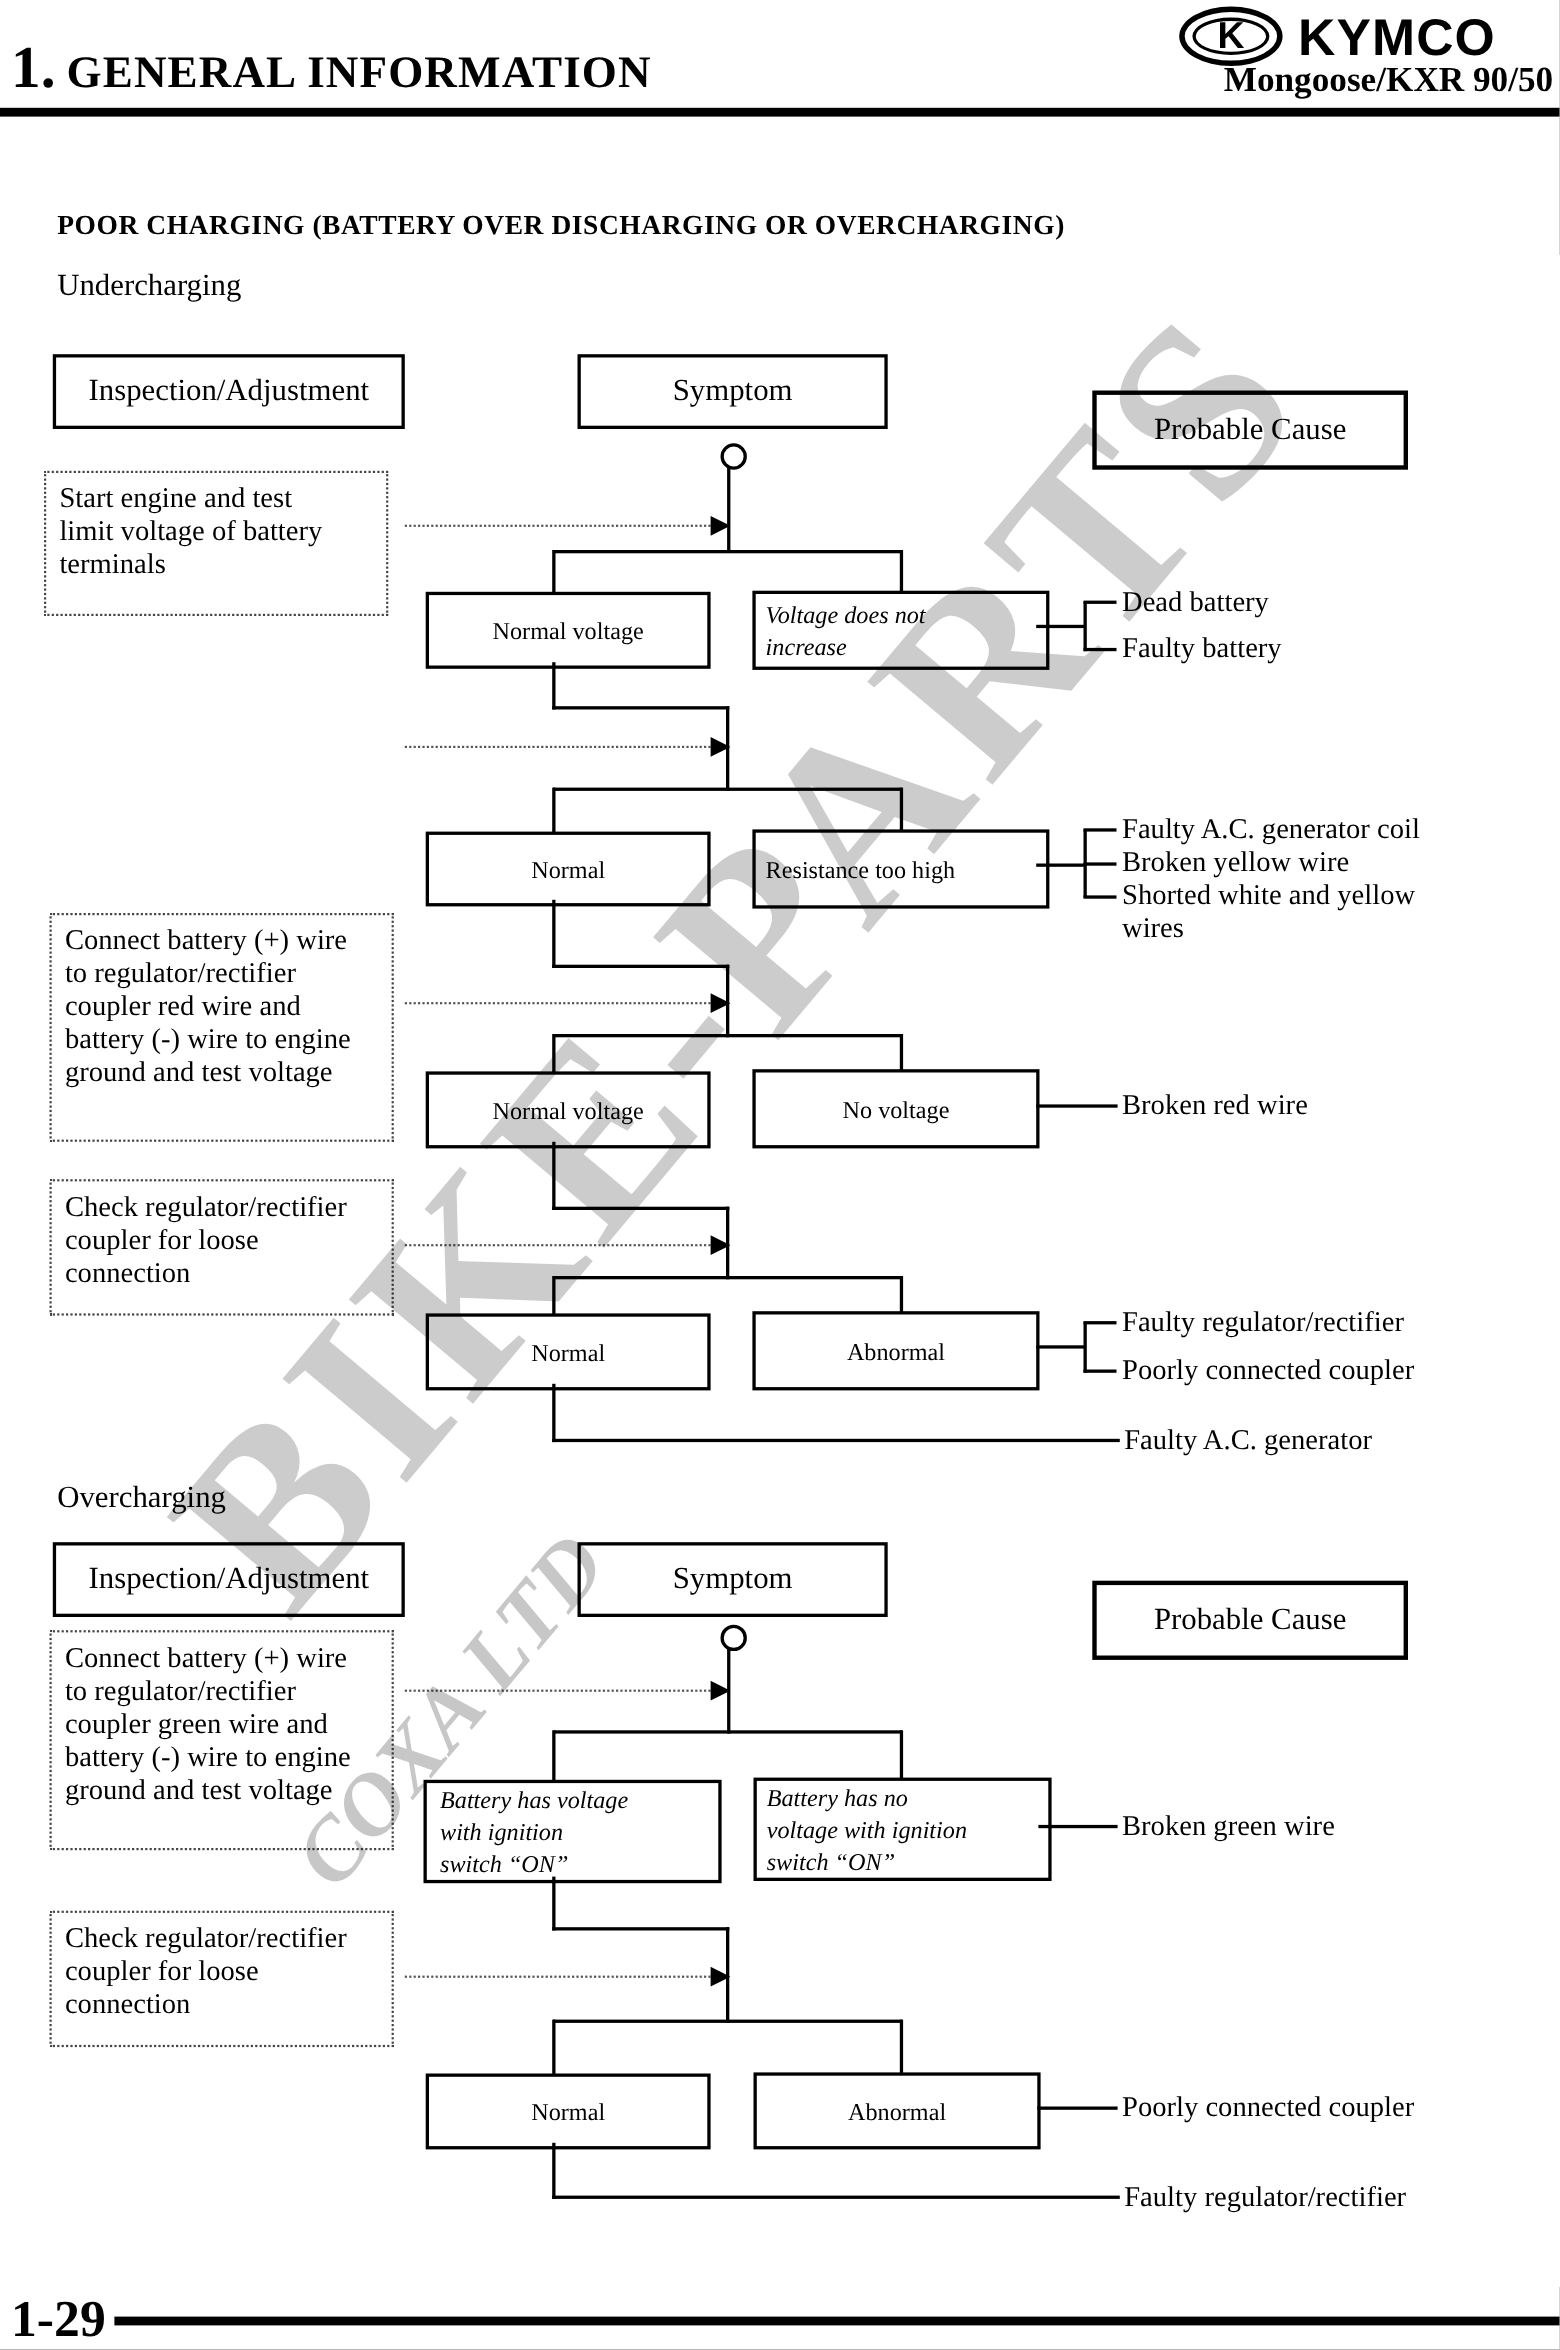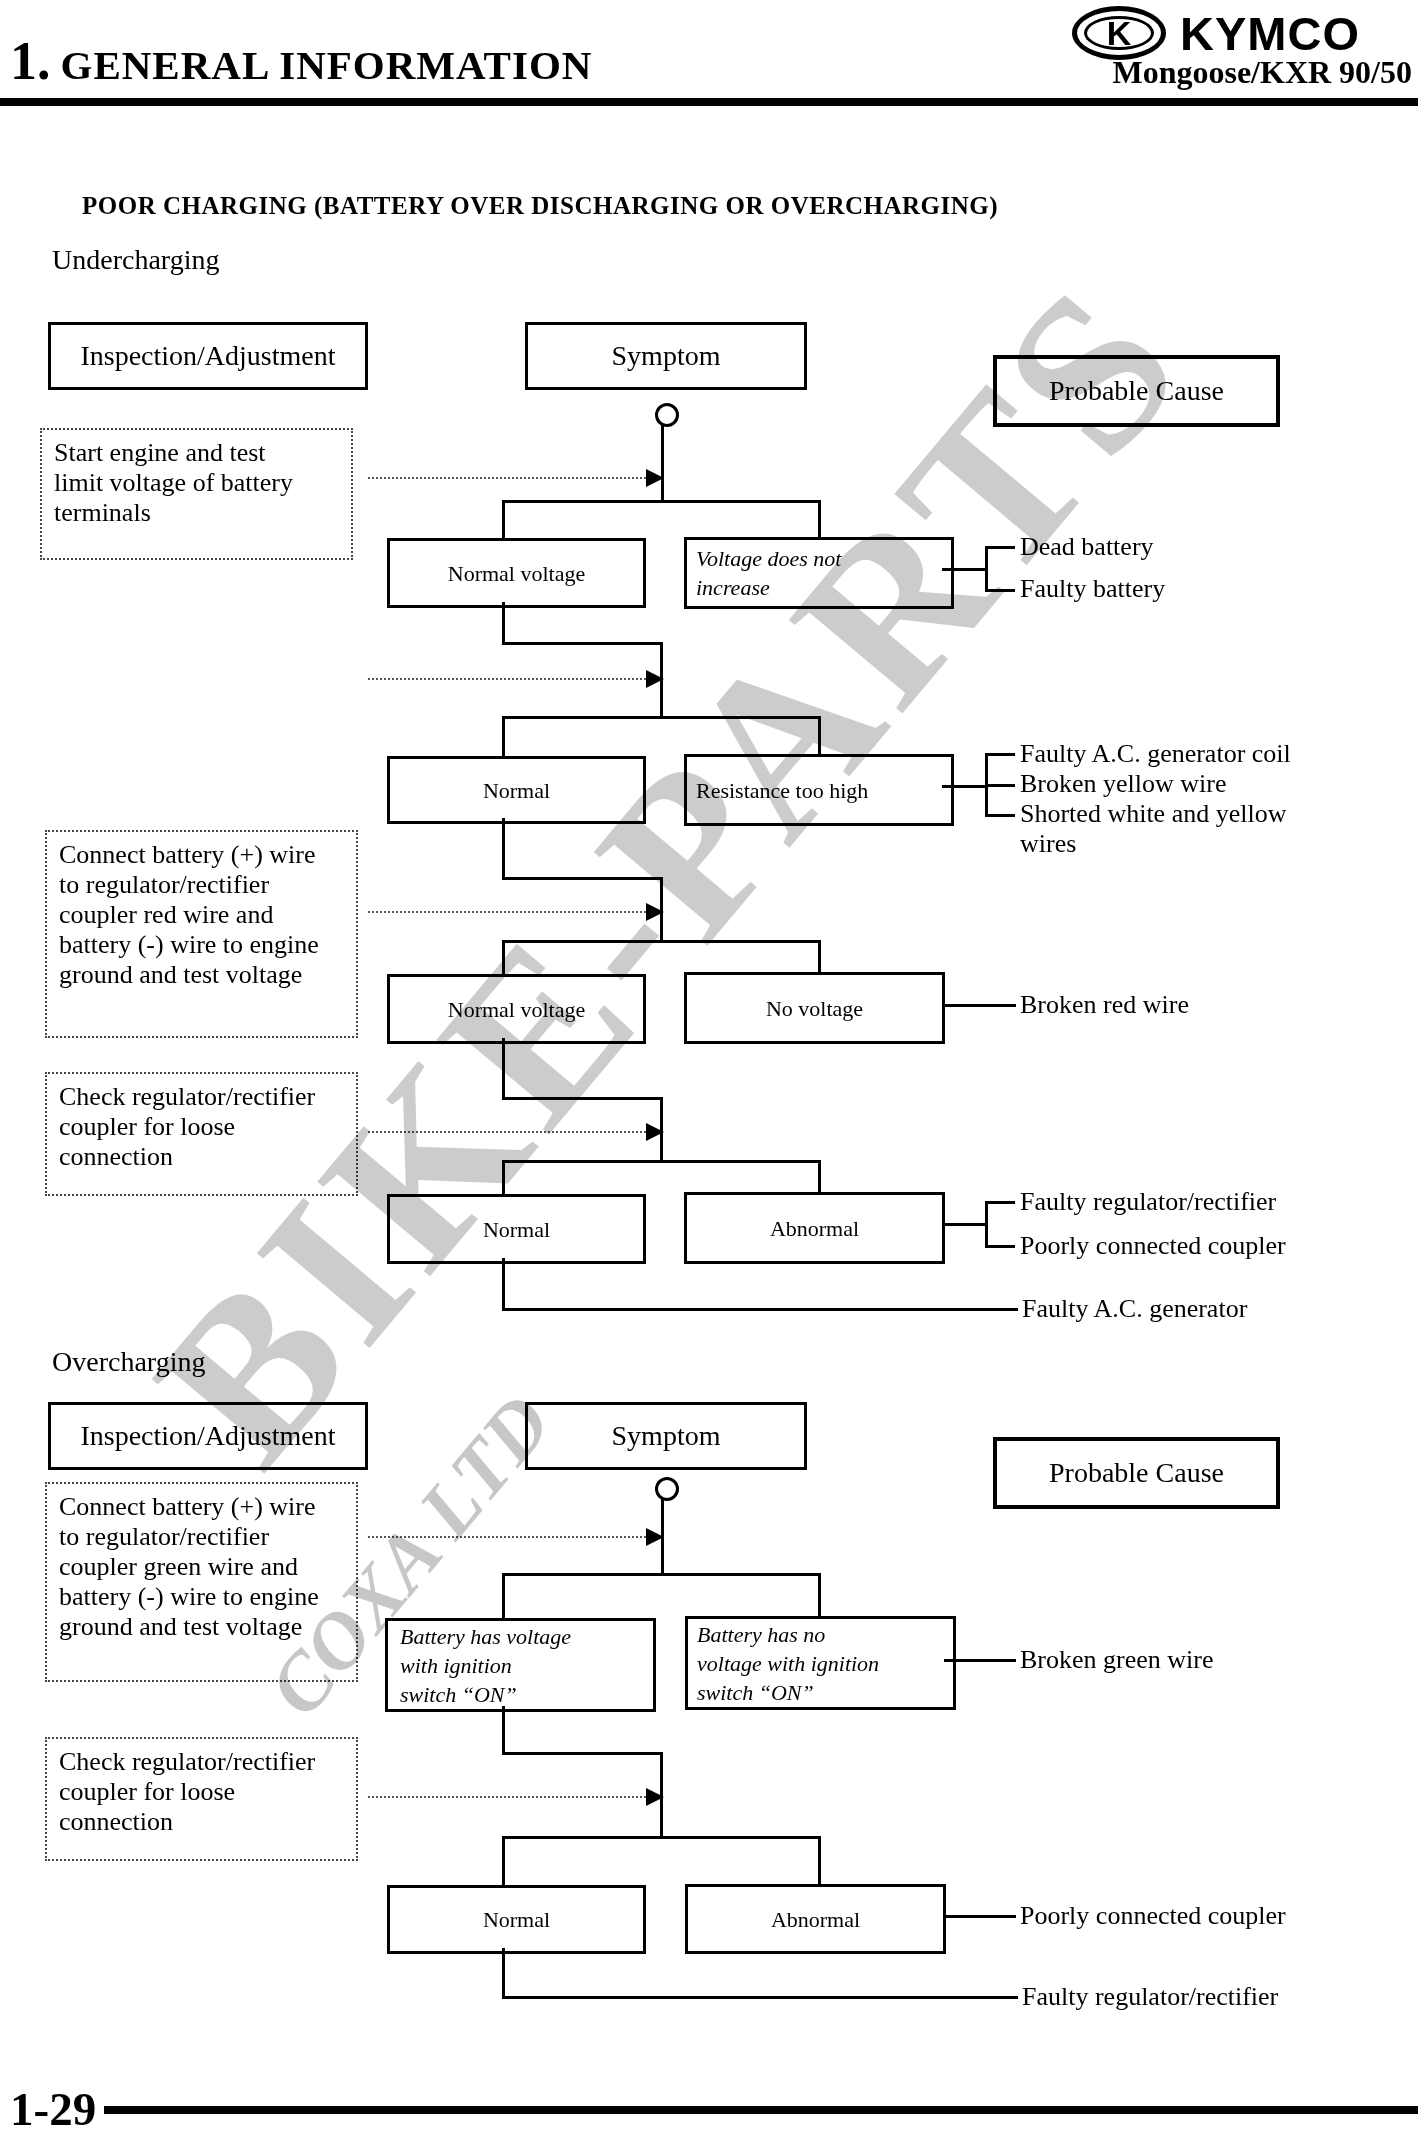--- a/index.html
+++ b/index.html
@@ -38,21 +38,21 @@
   .chaptitle{font-size:41px;margin-left:10px;letter-spacing:1px;}
   .logo{position:absolute;left:1072px;top:6px;width:94px;height:54px;border:5px solid #000;
         border-radius:50%;box-sizing:border-box;display:flex;align-items:center;justify-content:center;}
   .logo .inner{position:absolute;left:7px;top:5px;right:7px;bottom:5px;border:3px solid #000;
         border-radius:50%;}
   .logo .k{position:relative;font-family:"Liberation Sans",sans-serif;font-weight:900;font-size:34px;z-index:2;}
   .brand{position:absolute;left:1180px;top:6px;font-family:"Liberation Sans",sans-serif;
          font-weight:900;font-size:47px;letter-spacing:1px;}
   .model{position:absolute;right:6px;top:54px;font-weight:bold;font-size:32px;}
   .rule{position:absolute;left:0;top:98px;width:1418px;height:8px;background:#000;}
-  .ptitle{position:absolute;left:52px;top:192px;font-weight:bold;font-size:25px;letter-spacing:0.5px;margin-left:30px;}
+  .ptitle{position:absolute;left:52px;top:192px;font-weight:bold;font-size:25px;letter-spacing:0.5px;}
   .pagenum{position:absolute;left:10px;top:2082px;font-weight:bold;font-size:47px;}
   .frule{position:absolute;left:104px;top:2106px;width:1314px;height:8px;background:#000;}
 </style>
 </head>
 <body>
 
 <div class="page">
 
   <div class="wm big" style="left:-80px;top:742px;width:1500px;">BIKE-PARTS</div>
   <div class="wm small" style="left:100px;top:1510px;width:620px;">COXA LTD</div>

